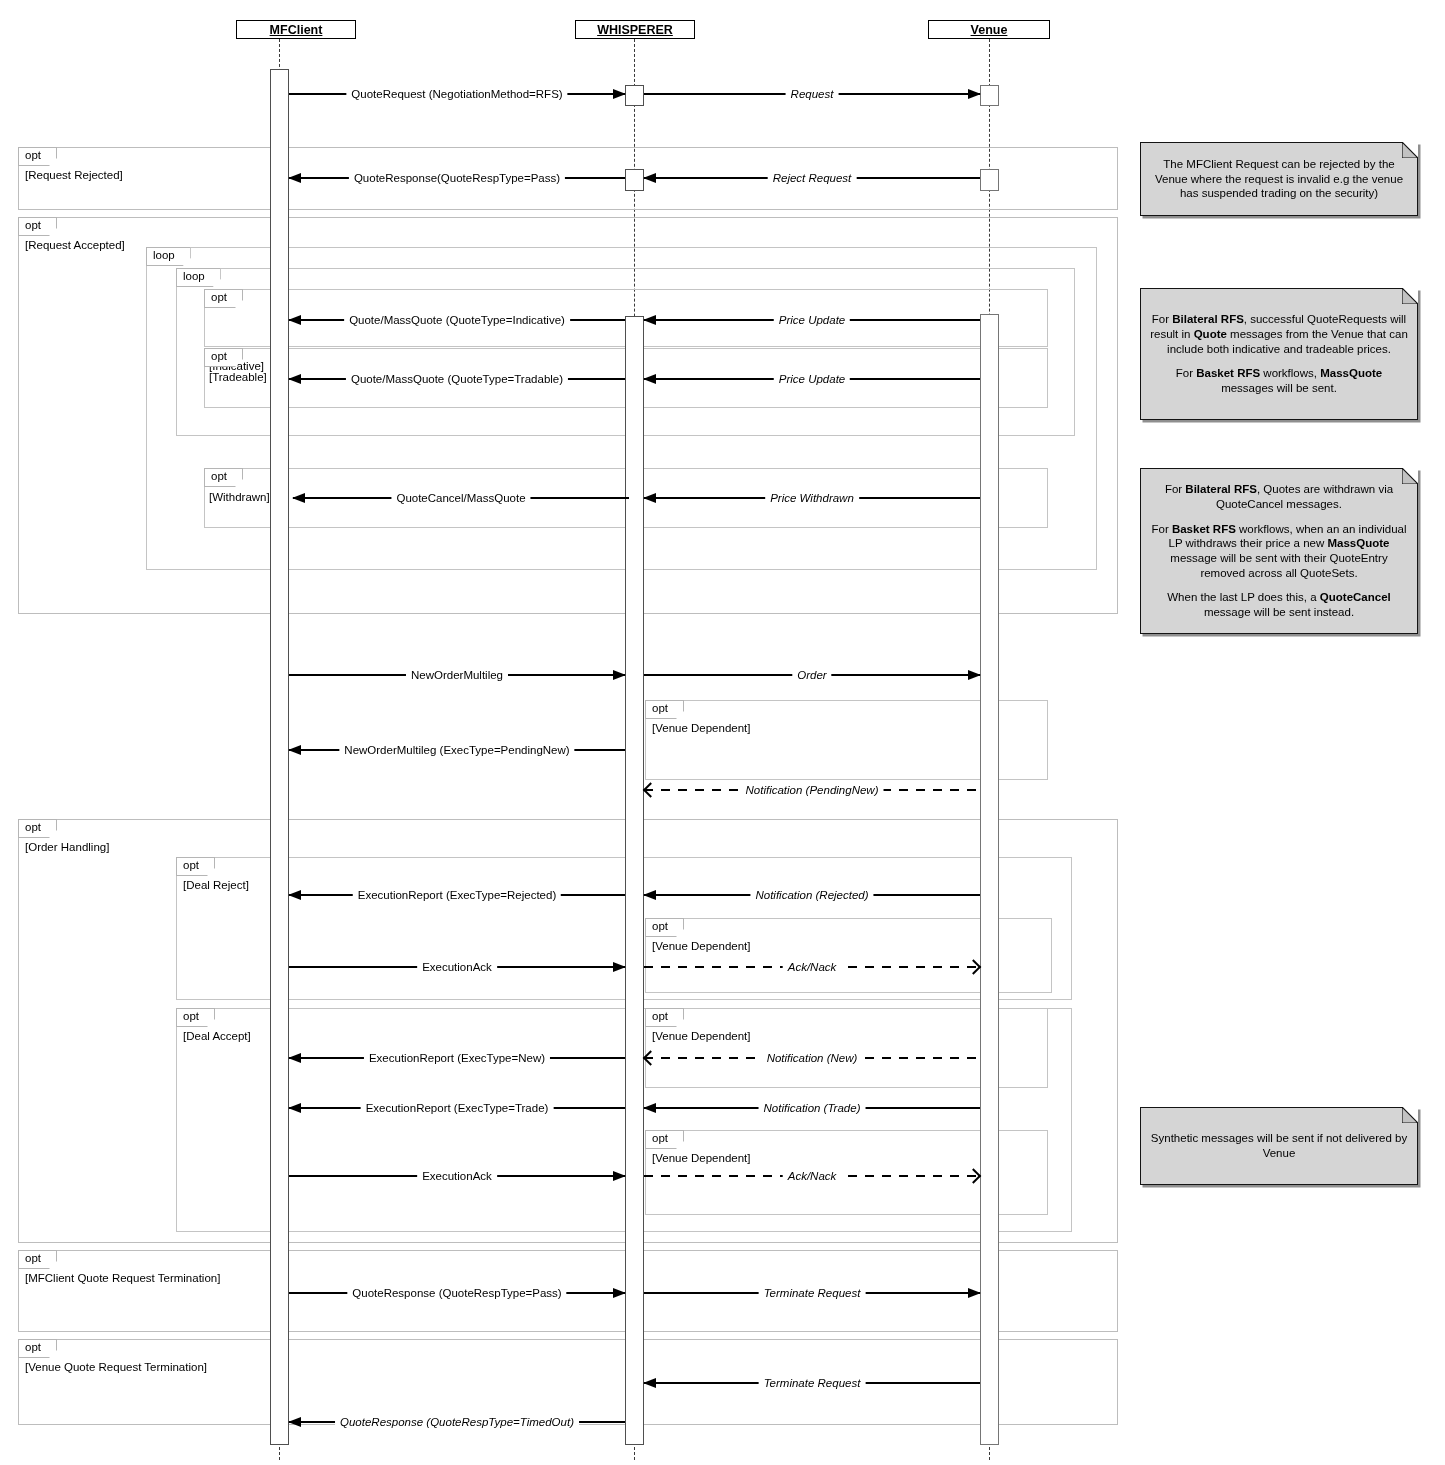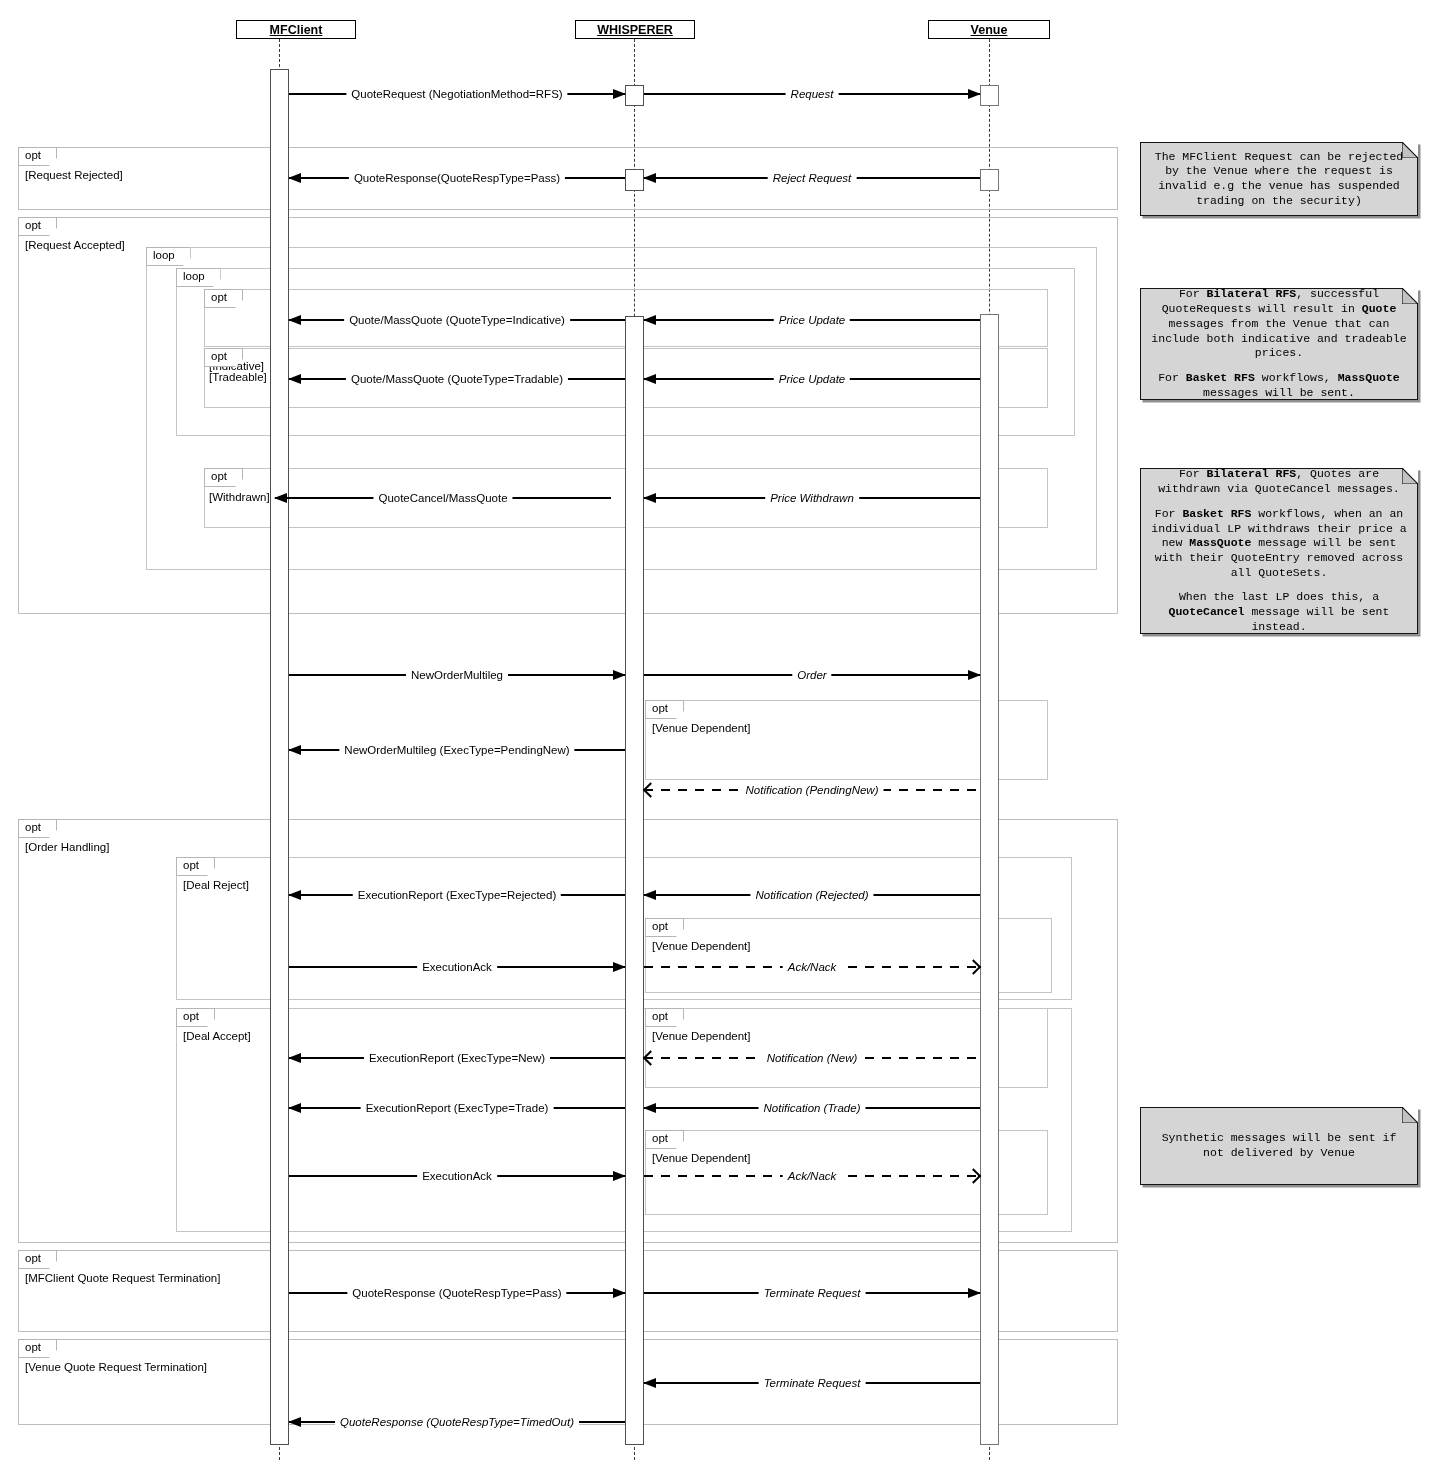--- a/index.html
+++ b/index.html
@@ -40,21 +40,21 @@
   .oa-r{position:absolute;right:1px;top:7px;width:9px;height:9px;
         border-top:2px solid #000;border-right:2px solid #000;
         transform:translateY(-50%) rotate(45deg);}
   .oa-l{position:absolute;left:1px;top:7px;width:9px;height:9px;
         border-top:2px solid #000;border-left:2px solid #000;
         transform:translateY(-50%) rotate(-45deg);}
 
   
   .note{position:absolute;background:#d5d5d5;border:1px solid #141414;box-sizing:border-box;
         box-shadow:2.5px 2.5px 0 #8f8f8f;font-size:11.5px;line-height:1.28;text-align:center;
-        display:flex;flex-direction:column;justify-content:center;padding:4px 9px;z-index:5;font-family:Liberation Mono, monospace;}
+        display:flex;flex-direction:column;justify-content:center;padding:4px 9px;z-index:5;}
   .note p{margin:5px 0;}
   .fold{position:absolute;top:-1px;right:-1px;width:16px;height:16px;}
 </style>
 </head>
 <body>
 
 <div class="diagram">
 
   <div class="lifeline" style="left:279px;height:1421px;"></div>
   <div class="lifeline" style="left:634px;height:1421px;"></div>
@@ -174,21 +174,21 @@
   <div class="msg" style="left:289px;top:372px;width:336px;">
     <div class="line"></div>
       <div class="ah-l"></div>
     <span class="mlabel">Quote/MassQuote (QuoteType=Tradable)</span>
   </div>
   <div class="msg" style="left:644px;top:372px;width:336px;">
     <div class="line"></div>
       <div class="ah-l"></div>
     <span class="mlabel it">Price Update</span>
   </div>
-  <div class="msg" style="left:275px;top:491px;width:336px;">
+  <div class="msg" style="left:293px;top:491px;width:336px;">
     <div class="line"></div>
       <div class="ah-l"></div>
     <span class="mlabel">QuoteCancel/MassQuote</span>
   </div>
   <div class="msg" style="left:644px;top:491px;width:336px;">
     <div class="line"></div>
       <div class="ah-l"></div>
     <span class="mlabel it">Price Withdrawn</span>
   </div>
   <div class="msg" style="left:289px;top:668px;width:336px;">
@@ -282,21 +282,21 @@
     <span class="mlabel it">Terminate Request</span>
   </div>
 
   <div class="note" style="left:1140px;top:142px;width:278px;height:74px;">
     <svg class="fold" viewBox="0 0 16 16">
         <path d="M0 0 L16 16 L16 0 Z" fill="#ffffff"></path>
         <path d="M0 0 L16 16 L0 16 Z" fill="#c2c2c2" stroke="#141414" stroke-width="1.2"></path>
       </svg>
     <p><span>The MFClient Request can be rejected by the Venue where the request is invalid e.g the venue has suspended trading on the security)</span></p>
   </div>
-  <div class="note" style="left:1140px;top:288px;width:278px;height:112px;">
+  <div class="note" style="left:1140px;top:288px;width:278px;height:132px;">
     <svg class="fold" viewBox="0 0 16 16">
         <path d="M0 0 L16 16 L16 0 Z" fill="#ffffff"></path>
         <path d="M0 0 L16 16 L0 16 Z" fill="#c2c2c2" stroke="#141414" stroke-width="1.2"></path>
       </svg>
     <p><span>For </span><b>Bilateral RFS</b><span>, successful QuoteRequests will result in </span><b>Quote</b><span> messages from the Venue that can include both indicative and tradeable prices.</span></p>
     <p><span>For </span><b>Basket RFS</b><span> workflows, </span><b>MassQuote</b><span> messages will be sent.</span></p>
   </div>
   <div class="note" style="left:1140px;top:468px;width:278px;height:166px;">
     <svg class="fold" viewBox="0 0 16 16">
         <path d="M0 0 L16 16 L16 0 Z" fill="#ffffff"></path>

